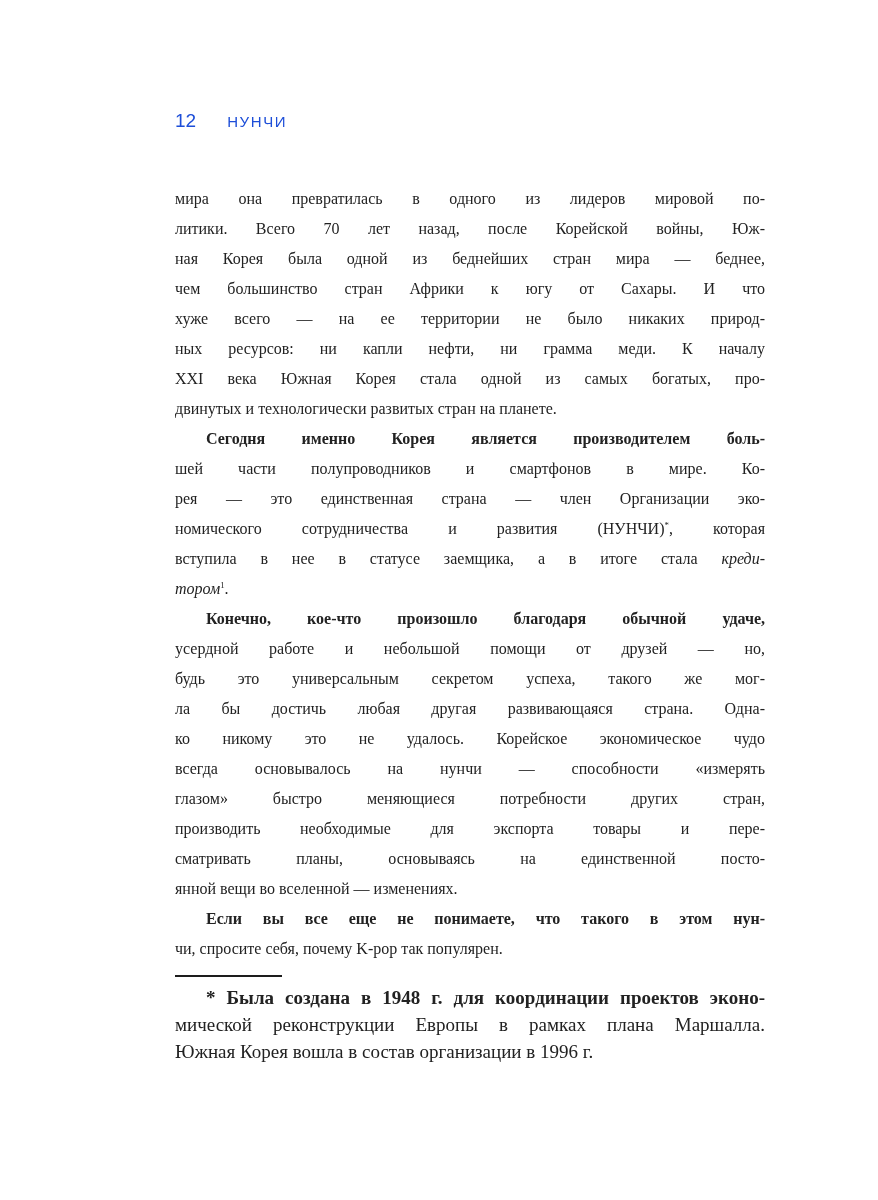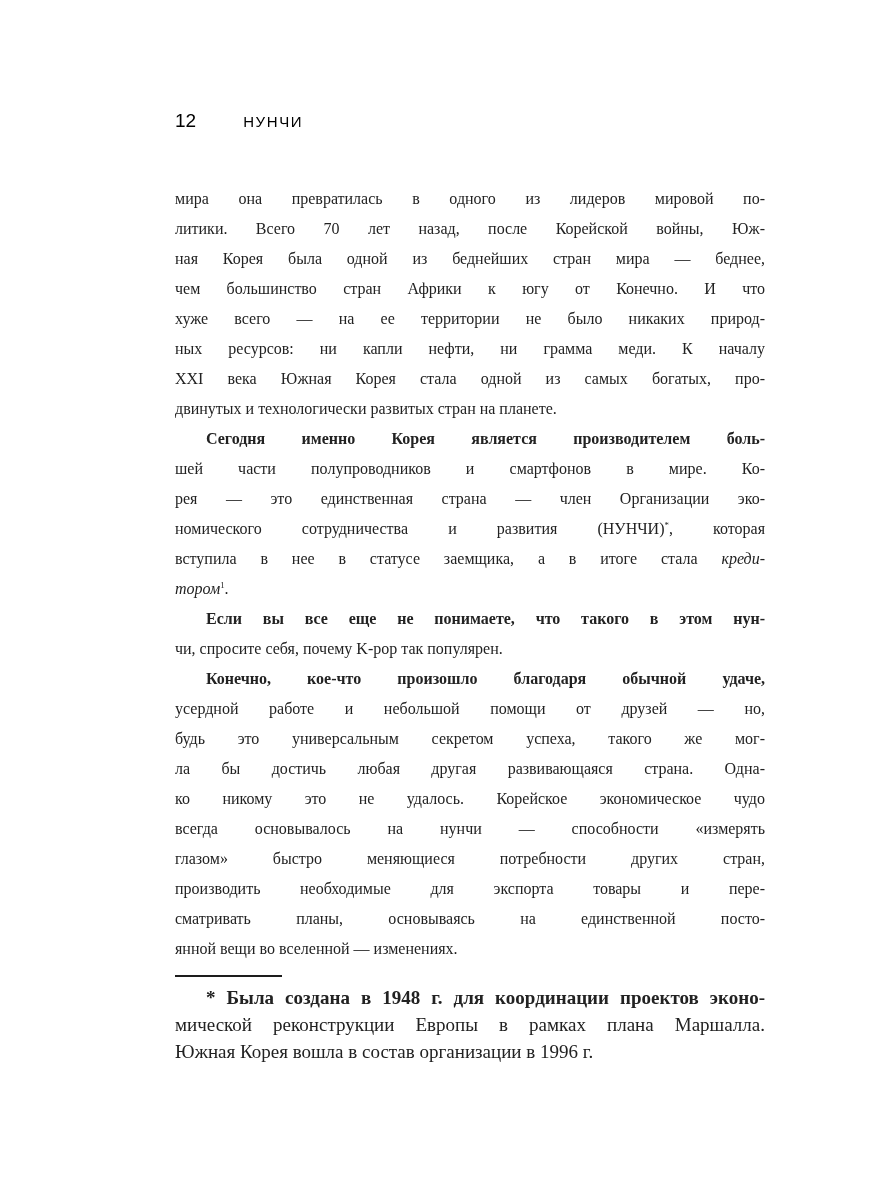--- a/index.html
+++ b/index.html
@@ -21,29 +21,28 @@
     background: #ffffff;
   }
   .running-header {
     position: absolute;
     left: 175px;
     top: 110px;
     display: flex;
     align-items: baseline;
     gap: 31px;
     font-family: "Liberation Sans", sans-serif;
-    color: #000000;
+    color: #1d4ed8;
   }
   .page-number {
     font-size: 19px;
   }
   .running-head {
     font-size: 15px;
     letter-spacing: 1.6px;
-    margin-left: 16px;
   }
   .body-text {
     position: absolute;
     left: 175px;
     top: 184px;
     width: 590px;
     font-size: 16px;
     line-height: 30px;
   }
   .footnote {
@@ -100,49 +99,49 @@
   <div class="running-header">
     <span class="page-number">12</span>
     <span class="running-head">НУНЧИ</span>
   </div>
 
   <div class="body-text">
       <div class="para">
         <div class="line"><span>мира она превратилась в одного из лидеров мировой по-</span></div>
         <div class="line"><span>литики. Всего 70 лет назад, после Корейской войны, Юж-</span></div>
         <div class="line"><span>ная Корея была одной из беднейших стран мира — беднее,</span></div>
-        <div class="line"><span>чем большинство стран Африки к югу от Конечно. И что</span></div>
+        <div class="line"><span>чем большинство стран Африки к югу от Сахары. И что</span></div>
         <div class="line"><span>хуже всего — на ее территории не было никаких природ-</span></div>
         <div class="line"><span>ных ресурсов: ни капли нефти, ни грамма меди. К началу</span></div>
         <div class="line"><span>XXI века Южная Корея стала одной из самых богатых, про-</span></div>
         <div class="line last"><span>двинутых и технологически развитых стран на планете.</span></div>
       </div>
       <div class="para">
         <div class="line indent"><span>Сегодня именно Корея является производителем боль-</span></div>
         <div class="line"><span>шей части полупроводников и смартфонов в мире. Ко-</span></div>
         <div class="line"><span>рея — это единственная страна — член Организации эко-</span></div>
         <div class="line"><span>номического сотрудничества и развития (НУНЧИ)</span><sup>*</sup><span>, которая</span></div>
         <div class="line"><span>вступила в нее в статусе заемщика, а в итоге стала </span><em>креди-</em></div>
         <div class="line last"><em>тором</em><sup>1</sup><span>.</span></div>
       </div>
       <div class="para">
-        <div class="line indent"><span>Если вы все еще не понимаете, что такого в этом нун-</span></div>
-        <div class="line last"><span>чи, спросите себя, почему K-pop так популярен.</span></div>
-      </div>
-      <div class="para">
         <div class="line indent"><span>Конечно, кое-что произошло благодаря обычной удаче,</span></div>
         <div class="line"><span>усердной работе и небольшой помощи от друзей — но,</span></div>
         <div class="line"><span>будь это универсальным секретом успеха, такого же мог-</span></div>
         <div class="line"><span>ла бы достичь любая другая развивающаяся страна. Одна-</span></div>
         <div class="line"><span>ко никому это не удалось. Корейское экономическое чудо</span></div>
         <div class="line"><span>всегда основывалось на нунчи — способности «измерять</span></div>
         <div class="line"><span>глазом» быстро меняющиеся потребности других стран,</span></div>
         <div class="line"><span>производить необходимые для экспорта товары и пере-</span></div>
         <div class="line"><span>сматривать планы, основываясь на единственной посто-</span></div>
         <div class="line last"><span>янной вещи во вселенной — изменениях.</span></div>
+      </div>
+      <div class="para">
+        <div class="line indent"><span>Если вы все еще не понимаете, что такого в этом нун-</span></div>
+        <div class="line last"><span>чи, спросите себя, почему K-pop так популярен.</span></div>
       </div>
     </div>
 
   <div class="footnote-rule"></div>
 
   <div class="footnote">
       <div class="para">
         <div class="line indent"><span>* Была создана в 1948 г. для координации проектов эконо-</span></div>
         <div class="line"><span>мической реконструкции Европы в рамках плана Маршалла.</span></div>
         <div class="line last"><span>Южная Корея вошла в состав организации в 1996 г.</span></div>

